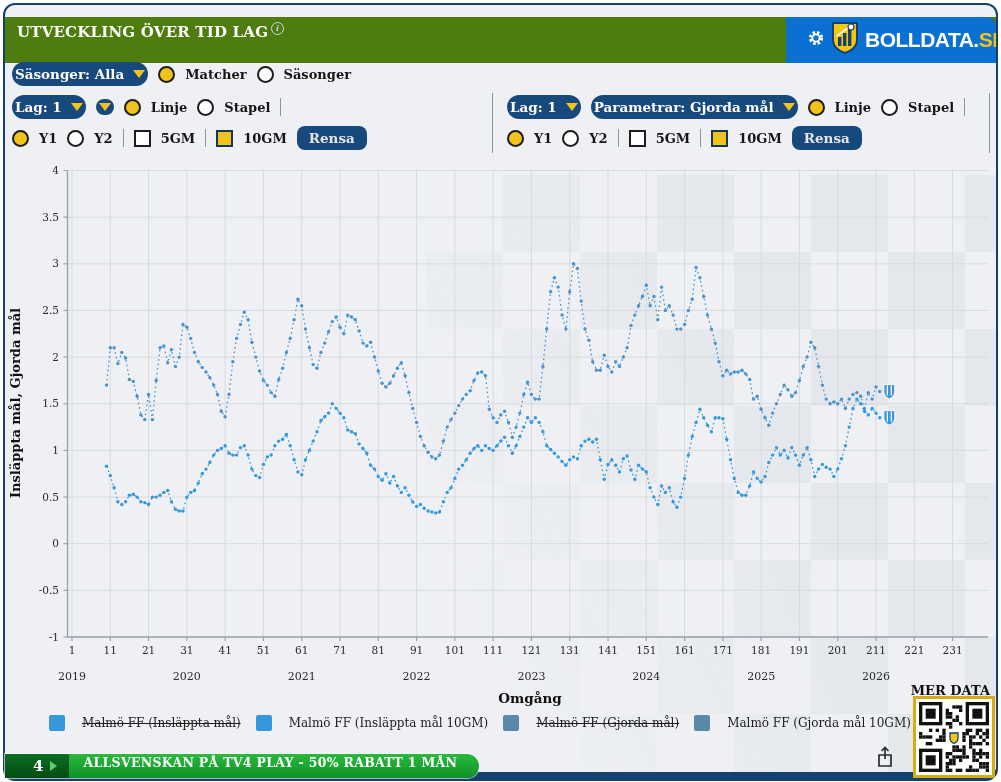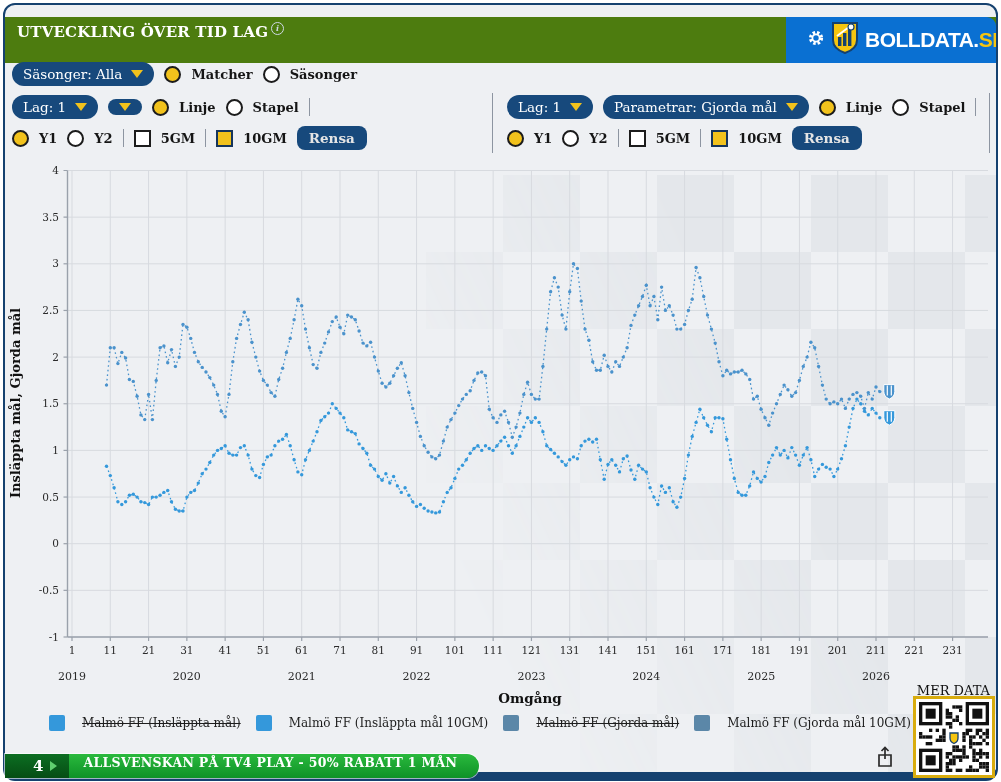--- a/index.html
+++ b/index.html
@@ -20,41 +20,41 @@
   .info-badge{display:inline-block;width:11px;height:11px;border:1px solid #cfd9e6;border-radius:50%;
      font-size:8px;line-height:11px;text-align:center;vertical-align:super;color:#cfd9e6;font-style:italic;margin-left:3px;}
   .header-sub{position:absolute;left:12px;top:25px;color:#e9eef5;font-weight:bold;font-size:12.5px;}
   .brandbox{position:absolute;right:0;top:0;width:210px;height:46px;background:#0a70d2;border-radius:0 9px 0 0;
      display:flex;align-items:center;gap:7px;padding-left:21px;box-sizing:border-box;}
   .brand-text{font-family:"Liberation Sans","DejaVu Sans",sans-serif;font-weight:bold;font-size:21px;
      color:#fff;letter-spacing:-.5px;}
   .brand-text .se{color:#f6c50f;}
   
   .ctl-row{position:absolute;display:flex;align-items:center;gap:10px;height:28px;}
-  .pill{background:#17497c;color:#fff;font-weight:normal;font-size:13.5px;border-radius:14px;
-     padding:4px 11px;display:flex;align-items:center;gap:9px;white-space:nowrap;cursor:pointer;}
+  .pill{background:#17497c;color:#fff;font-weight:bold;font-size:13.5px;border-radius:14px;
+     padding:4px 3px;display:flex;align-items:center;gap:9px;white-space:nowrap;cursor:pointer;}
   .caret{width:0;height:0;border-left:6px solid rgba(0,0,0,0);border-right:6px solid rgba(0,0,0,0);
      border-top:8px solid #f2c21c;}
   .radio{width:13px;height:13px;border:2px solid #1c1c1c;border-radius:50%;background:#fff;flex:0 0 auto;cursor:pointer;}
   .radio.on{background:#f2c21c;}
   .cb{width:13px;height:13px;border:2px solid #1c1c1c;background:#fff;flex:0 0 auto;cursor:pointer;}
   .cb.on{background:#f2c21c;border-color:#16355b;}
   .lbl{font-weight:bold;font-size:13px;color:#151515;white-space:nowrap;cursor:pointer;}
   .btn{background:#17497c;color:#e5e5e5;font-weight:bold;font-size:13.5px;border-radius:8px;
      padding:4px 12px;cursor:pointer;white-space:nowrap;}
   .vdiv{position:absolute;width:1px;background:#8d95a1;}
   .sdiv{width:1px;height:18px;background:#8d95a1;}
   
   .legend{position:absolute;left:44px;top:710px;display:flex;align-items:center;gap:15px;}
   .leg-item{display:flex;align-items:center;gap:17px;cursor:pointer;}
   .leg-sw{width:16px;height:16px;border-radius:2px;}
   .leg-txt{font-size:12px;color:#1d1d1d;}
   .leg-item.struck .leg-txt{text-decoration:line-through;}
   
-  .merdata{position:absolute;right:11px;top:683px;font-weight:normal;font-size:13px;color:#111;}
+  .merdata{position:absolute;right:11px;top:683px;font-weight:bold;font-size:13px;color:#111;}
   .qr{position:absolute;left:913px;top:696px;width:70px;height:70px;background:#fff;
       border:3px solid #d8ac0e;padding:3px;}
   .share{position:absolute;left:876px;top:746px;cursor:pointer;}
   .ticker{position:absolute;left:5px;top:754px;height:24px;display:flex;align-items:stretch;
       border-radius:0 12px 12px 0;overflow:hidden;z-index:6;box-shadow:0 0 0 1px rgba(255,255,255,.6);}
   .ticker-num{background:linear-gradient(#0c6e22,#064d14);color:#fff;display:flex;align-items:center;
       gap:7px;padding:0 12px 0 28px;font-weight:bold;font-size:15px;}
   .tri{width:0;height:0;border-top:5px solid rgba(0,0,0,0);border-bottom:5px solid rgba(0,0,0,0);
       border-left:7px solid #5fd06f;}
   .ticker-text{background:linear-gradient(#2ab93d,#0e9227);color:#fff;display:flex;align-items:center;

